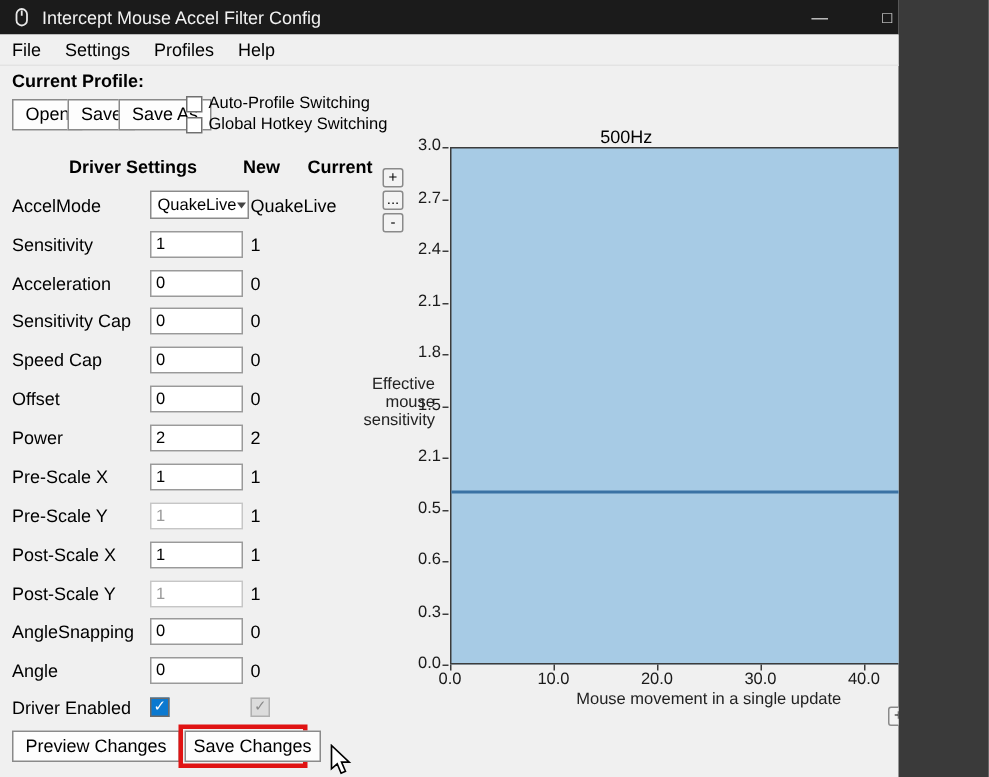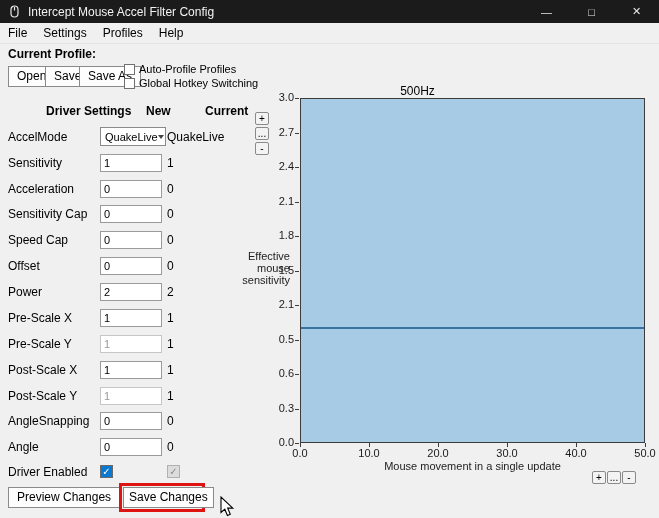--- a/index.html
+++ b/index.html
@@ -1,16 +1,16 @@
 <!DOCTYPE html>
 <html><head>
 <meta charset="utf-8">
 <style>
   html,body{margin:0;padding:0;background:#3a3a3a;}
-  .window{position:relative;width:659px;height:518px;background:#f0f0f0;overflow:hidden;
+  .window{position:relative;width:599px;height:518px;background:#f0f0f0;overflow:hidden;
           font-family:"Liberation Sans","DejaVu Sans",sans-serif;font-size:12px;color:#000;}
   
   .titlebar{position:absolute;left:0;top:0;width:659px;height:23px;background:#1b1b1b;
             display:flex;align-items:center;color:#f2f2f2;}
   .titlebar .app-icon{margin:0 7px 0 8px;display:flex;align-items:center;}
   .titlebar .title{font-size:12px;}
   .win-controls{margin-left:auto;display:flex;height:100%;}
   .win-btn{width:45px;height:100%;display:flex;align-items:center;justify-content:center;
            font-size:11px;color:#e8e8e8;cursor:default;}
   
@@ -85,26 +85,26 @@
     <span class="menu-item">Settings</span>
     <span class="menu-item">Profiles</span>
     <span class="menu-item">Help</span>
   </div>
 
   <div class="section-label">Current Profile:</div>
   <button class="btn" style="left:8px;top:66px;">Open</button>
   <button class="btn" style="left:45px;top:66px;">Save</button>
   <button class="btn" style="left:79px;top:66px;">Save As</button>
   <span class="cb-sm" style="left:124px;top:64px;"></span>
-  <span class="cb-sm-label" style="left:139px;top:63px;">Auto-Profile Profiles</span>
+  <span class="cb-sm-label" style="left:139px;top:63px;">Auto-Profile Switching</span>
   <span class="cb-sm" style="left:124px;top:78px;"></span>
   <span class="cb-sm-label" style="left:139px;top:77px;">Global Hotkey Switching</span>
 
   <span class="col-head" style="left:8px;top:104px;">Driver Settings</span>
-  <span class="col-head" style="left:108px;top:104px;">New</span>
+  <span class="col-head" style="left:124px;top:104px;">New</span>
   <span class="col-head" style="left:167px;top:104px;">Current</span>
 
   <div class="row" style="top:127px;">
     <span class="lbl">AccelMode</span>
     <div class="combo">
       <span>QuakeLive</span>
       <span class="chev"></span>
     </div>
     <span class="cur">QuakeLive</span>
   </div>

